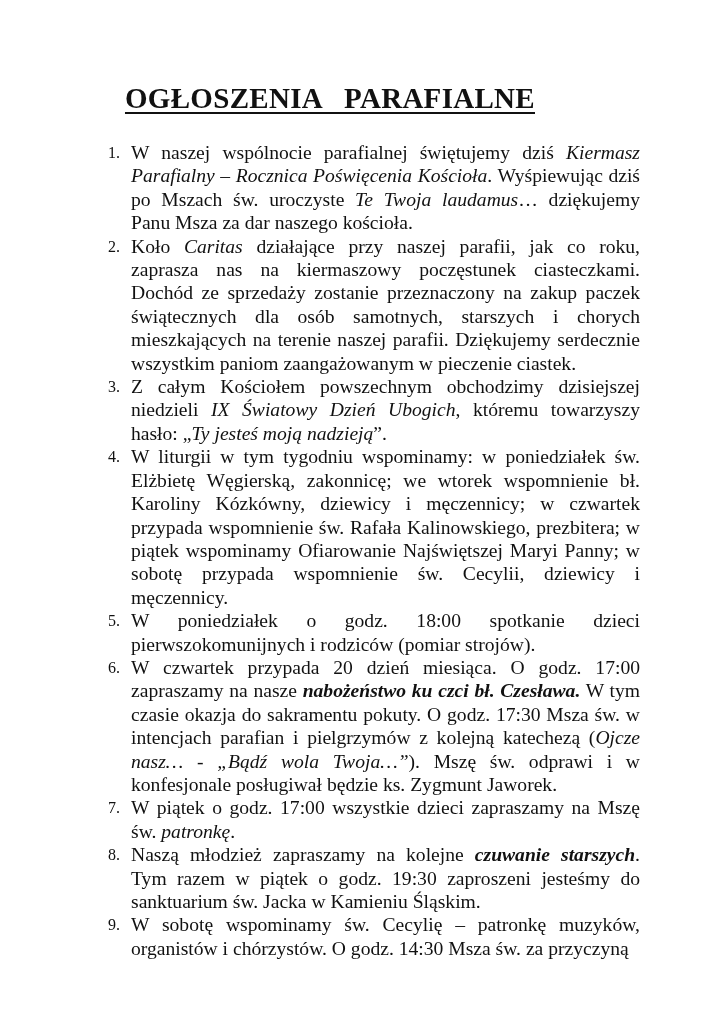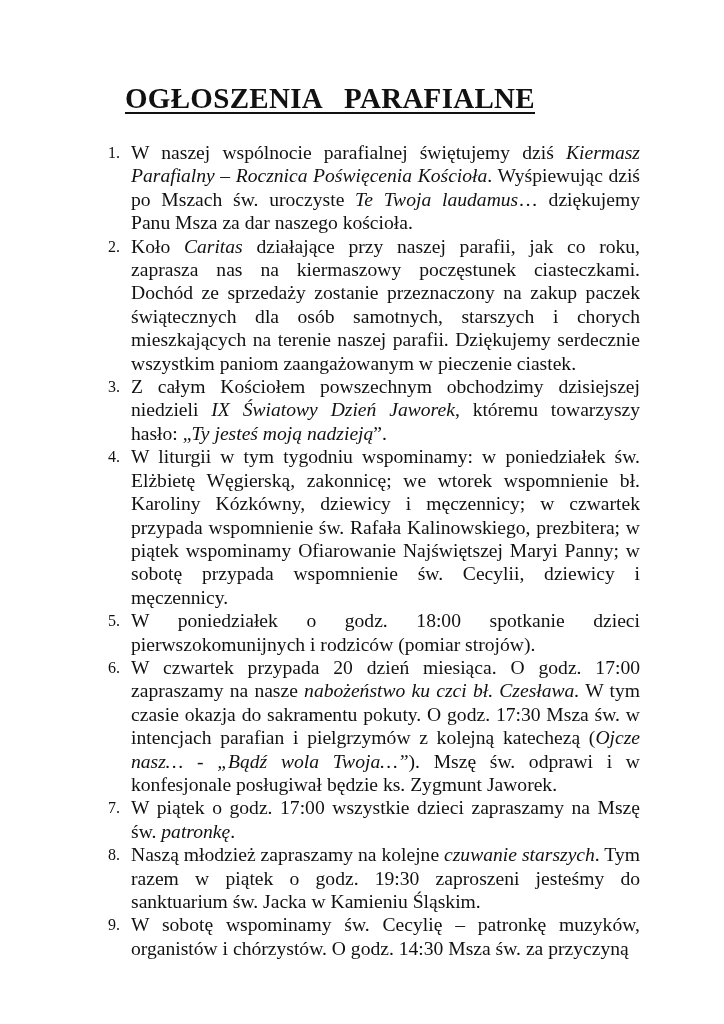--- a/index.html
+++ b/index.html
@@ -8,39 +8,39 @@
     .title { position: absolute; left: 0; width: 660px; top: 82px; text-align: center;
              font-weight: bold; font-size: 29px; text-decoration: underline;
              text-decoration-thickness: 2px; text-underline-offset: 4px; letter-spacing: 0.3px;
              white-space: pre; }
     ol.items { position: absolute; left: 108px; top: 141px; width: 532px; margin: 0; padding: 0;
                list-style: none; font-size: 19.6px; line-height: 23.4px; }
     ol.items li { position: relative; padding-left: 23px; text-align: justify; }
     .num { position: absolute; left: 0; top: 0; font-size: 16px; }
     .seg { }
     .it { font-style: italic; }
-    .bi { font-style: italic; font-weight: normal; }
+    .bi { font-style: italic; font-weight: bold; }
   </style>
 </head>
 <body>
 
 <div class="title">OGŁOSZENIA   PARAFIALNE</div>
 
 <ol class="items">
   <li>
     <span class="num">1.</span>
     <span class="seg">W naszej wspólnocie parafialnej świętujemy dziś </span><span class="seg it">Kiermasz Parafialny – Rocznica Poświęcenia Kościoła</span><span class="seg">. Wyśpiewując dziś po Mszach św. uroczyste </span><span class="seg it">Te Twoja laudamus</span><span class="seg">… dziękujemy Panu Msza za dar naszego kościoła.</span>
   </li>
   <li>
     <span class="num">2.</span>
     <span class="seg">Koło </span><span class="seg it">Caritas</span><span class="seg"> działające przy naszej parafii, jak co roku, zaprasza nas na kiermaszowy poczęstunek ciasteczkami. Dochód ze sprzedaży zostanie przeznaczony na zakup paczek świątecznych dla osób samotnych, starszych i chorych mieszkających na terenie naszej parafii. Dziękujemy serdecznie wszystkim paniom zaangażowanym  w pieczenie ciastek.</span>
   </li>
   <li>
     <span class="num">3.</span>
-    <span class="seg">Z całym Kościołem powszechnym obchodzimy dzisiejszej niedzieli </span><span class="seg it">IX Światowy Dzień Jaworek</span><span class="seg">, któremu towarzyszy hasło: „</span><span class="seg it">Ty jesteś moją nadzieją</span><span class="seg">”.</span>
+    <span class="seg">Z całym Kościołem powszechnym obchodzimy dzisiejszej niedzieli </span><span class="seg it">IX Światowy Dzień Ubogich</span><span class="seg">, któremu towarzyszy hasło: „</span><span class="seg it">Ty jesteś moją nadzieją</span><span class="seg">”.</span>
   </li>
   <li>
     <span class="num">4.</span>
     <span class="seg">W liturgii w tym tygodniu wspominamy: w poniedziałek św. Elżbietę Węgierską, zakonnicę; we wtorek wspomnienie bł. Karoliny Kózkówny, dziewicy i męczennicy; w czwartek przypada wspomnienie św. Rafała Kalinowskiego, prezbitera; w piątek wspominamy Ofiarowanie Najświętszej Maryi Panny; w sobotę przypada wspomnienie św. Cecylii, dziewicy i męczennicy.</span>
   </li>
   <li>
     <span class="num">5.</span>
     <span class="seg">W poniedziałek o godz. 18:00 spotkanie dzieci pierwszokomunijnych i rodziców (pomiar strojów).</span>
   </li>
   <li>

